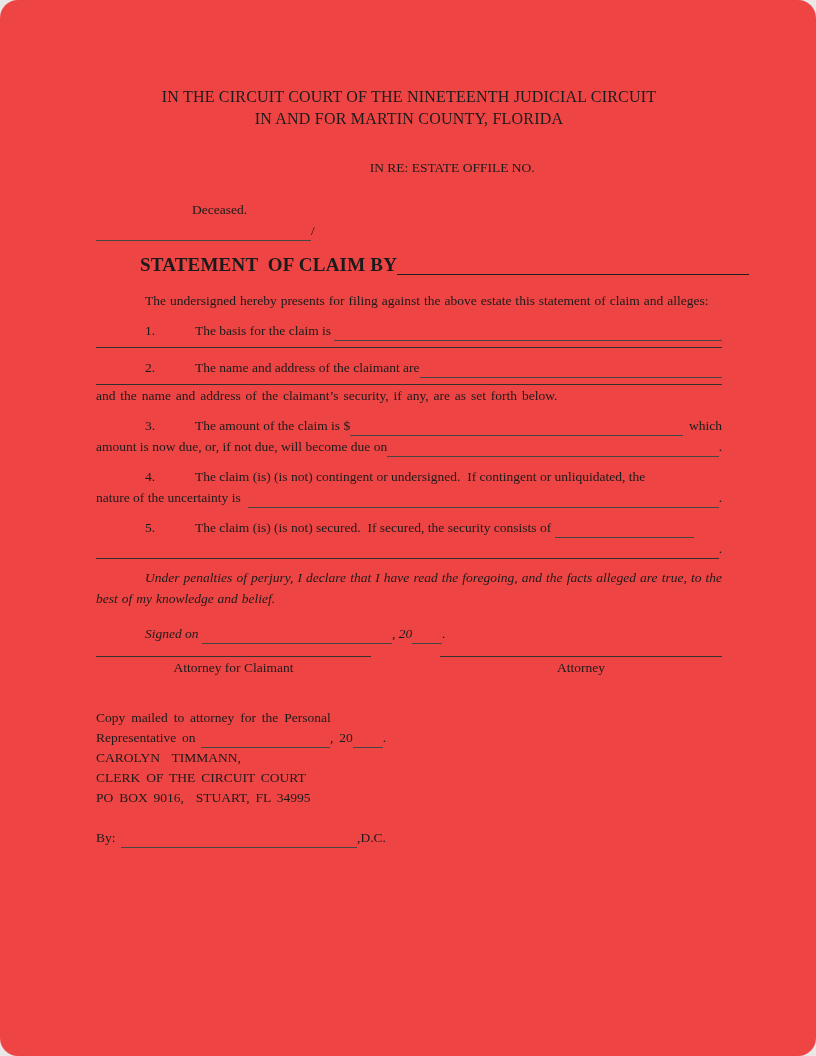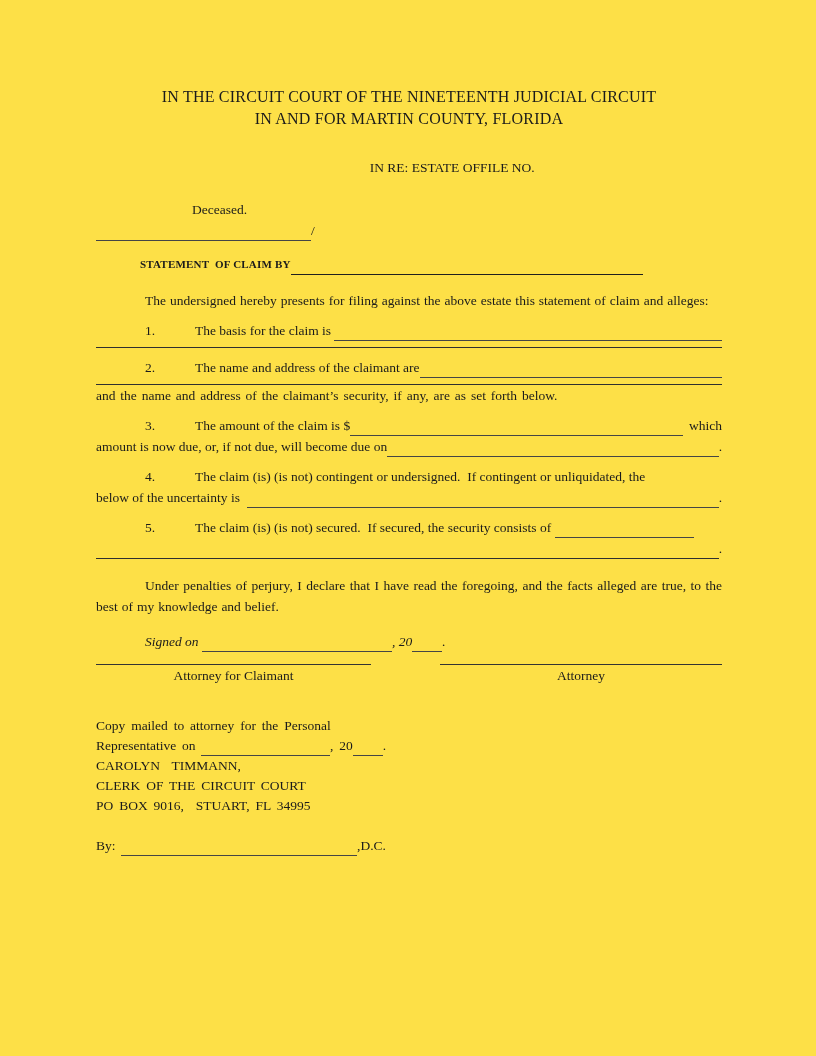--- a/index.html
+++ b/index.html
@@ -1,47 +1,48 @@
 <!DOCTYPE html>
 <html><head>
 <meta charset="utf-8">
 <style>
   html,body{margin:0;padding:0;background:#e8e8e8;}
   .page{
     position:relative;
     width:816px;height:1056px;
     margin:0 auto;
-    background:#fde047;
+    background:#ef4444;
     box-sizing:border-box;
     padding:86px 94px 40px 96px;
     font-family:"Liberation Serif","DejaVu Serif",serif;
     font-size:13.5px;
     line-height:21px;
     color:#1b1b1b;
     overflow:hidden;
+    border-radius:18px;
   }
   .hdr{text-align:center;font-size:16px;line-height:22px;letter-spacing:.2px;}
   .caption{display:flex;justify-content:flex-end;margin-top:27px;}
   .capright{width:242px;}
   .divline{margin-top:19px;}
   .deceased{margin-top:21px;margin-left:96px;}
   .line{display:flex;align-items:flex-end;}
   .line > span{white-space:pre;}
   .blank{border-bottom:1.2px solid #454545;height:6px;flex:none;}
   .fill{flex:1 1 auto;}
   .cont .blank{border-color:#2f2f2f;}
   .w215{width:215px;}
   .w190{width:190px;}
   .w30{width:30px;}
   .slashline{margin-top:0;}
   .titleline{margin:13px 0 0 44px;}
-  .titletext{font-weight:bold;font-size:11px;letter-spacing:.2px;}
+  .titletext{font-weight:bold;font-size:19px;letter-spacing:.2px;}
   .titleblank{width:352px;border-bottom:1.7px solid #1f1f1f;}
   .para{text-align:justify;text-indent:49px;word-spacing:.6px;margin:15px 0 0 0;}
-  .perjury{margin-top:16px;}
+  .perjury{margin-top:8px;font-style:italic;}
   .item{margin-top:9px;}
   .num{margin-left:49px;width:50px;flex:none;}
   .contline{word-spacing:1.5px;}
   .mr28{margin-right:28px;}
   .ml6{margin-left:6px;}
   .ml4{margin-left:4px;}
   .signedline{margin-top:14px;font-style:italic;}
   .indent{margin-left:49px;}
   .sigrow{display:flex;justify-content:space-between;margin-top:12px;}
   .sigcol-l{width:275px;text-align:center;}
@@ -114,21 +115,21 @@
     <span>amount is now due, or, if not due, will become due on</span>
     <span class="blank fill"></span>
     <span>.</span>
   </div>
 
   <div class="line item">
     <span class="num">4.</span>
     <span>The claim (is) (is not) contingent or undersigned.  If contingent or unliquidated, the</span>
   </div>
   <div class="line">
-    <span>below of the uncertainty is </span>
+    <span>nature of the uncertainty is </span>
     <span class="blank fill ml4"></span>
     <span>.</span>
   </div>
 
   <div class="line item">
     <span class="num">5.</span>
     <span>The claim (is) (is not) secured.  If secured, the security consists of </span>
     <span class="blank fill mr28"></span>
   </div>
   <div class="line cont">

